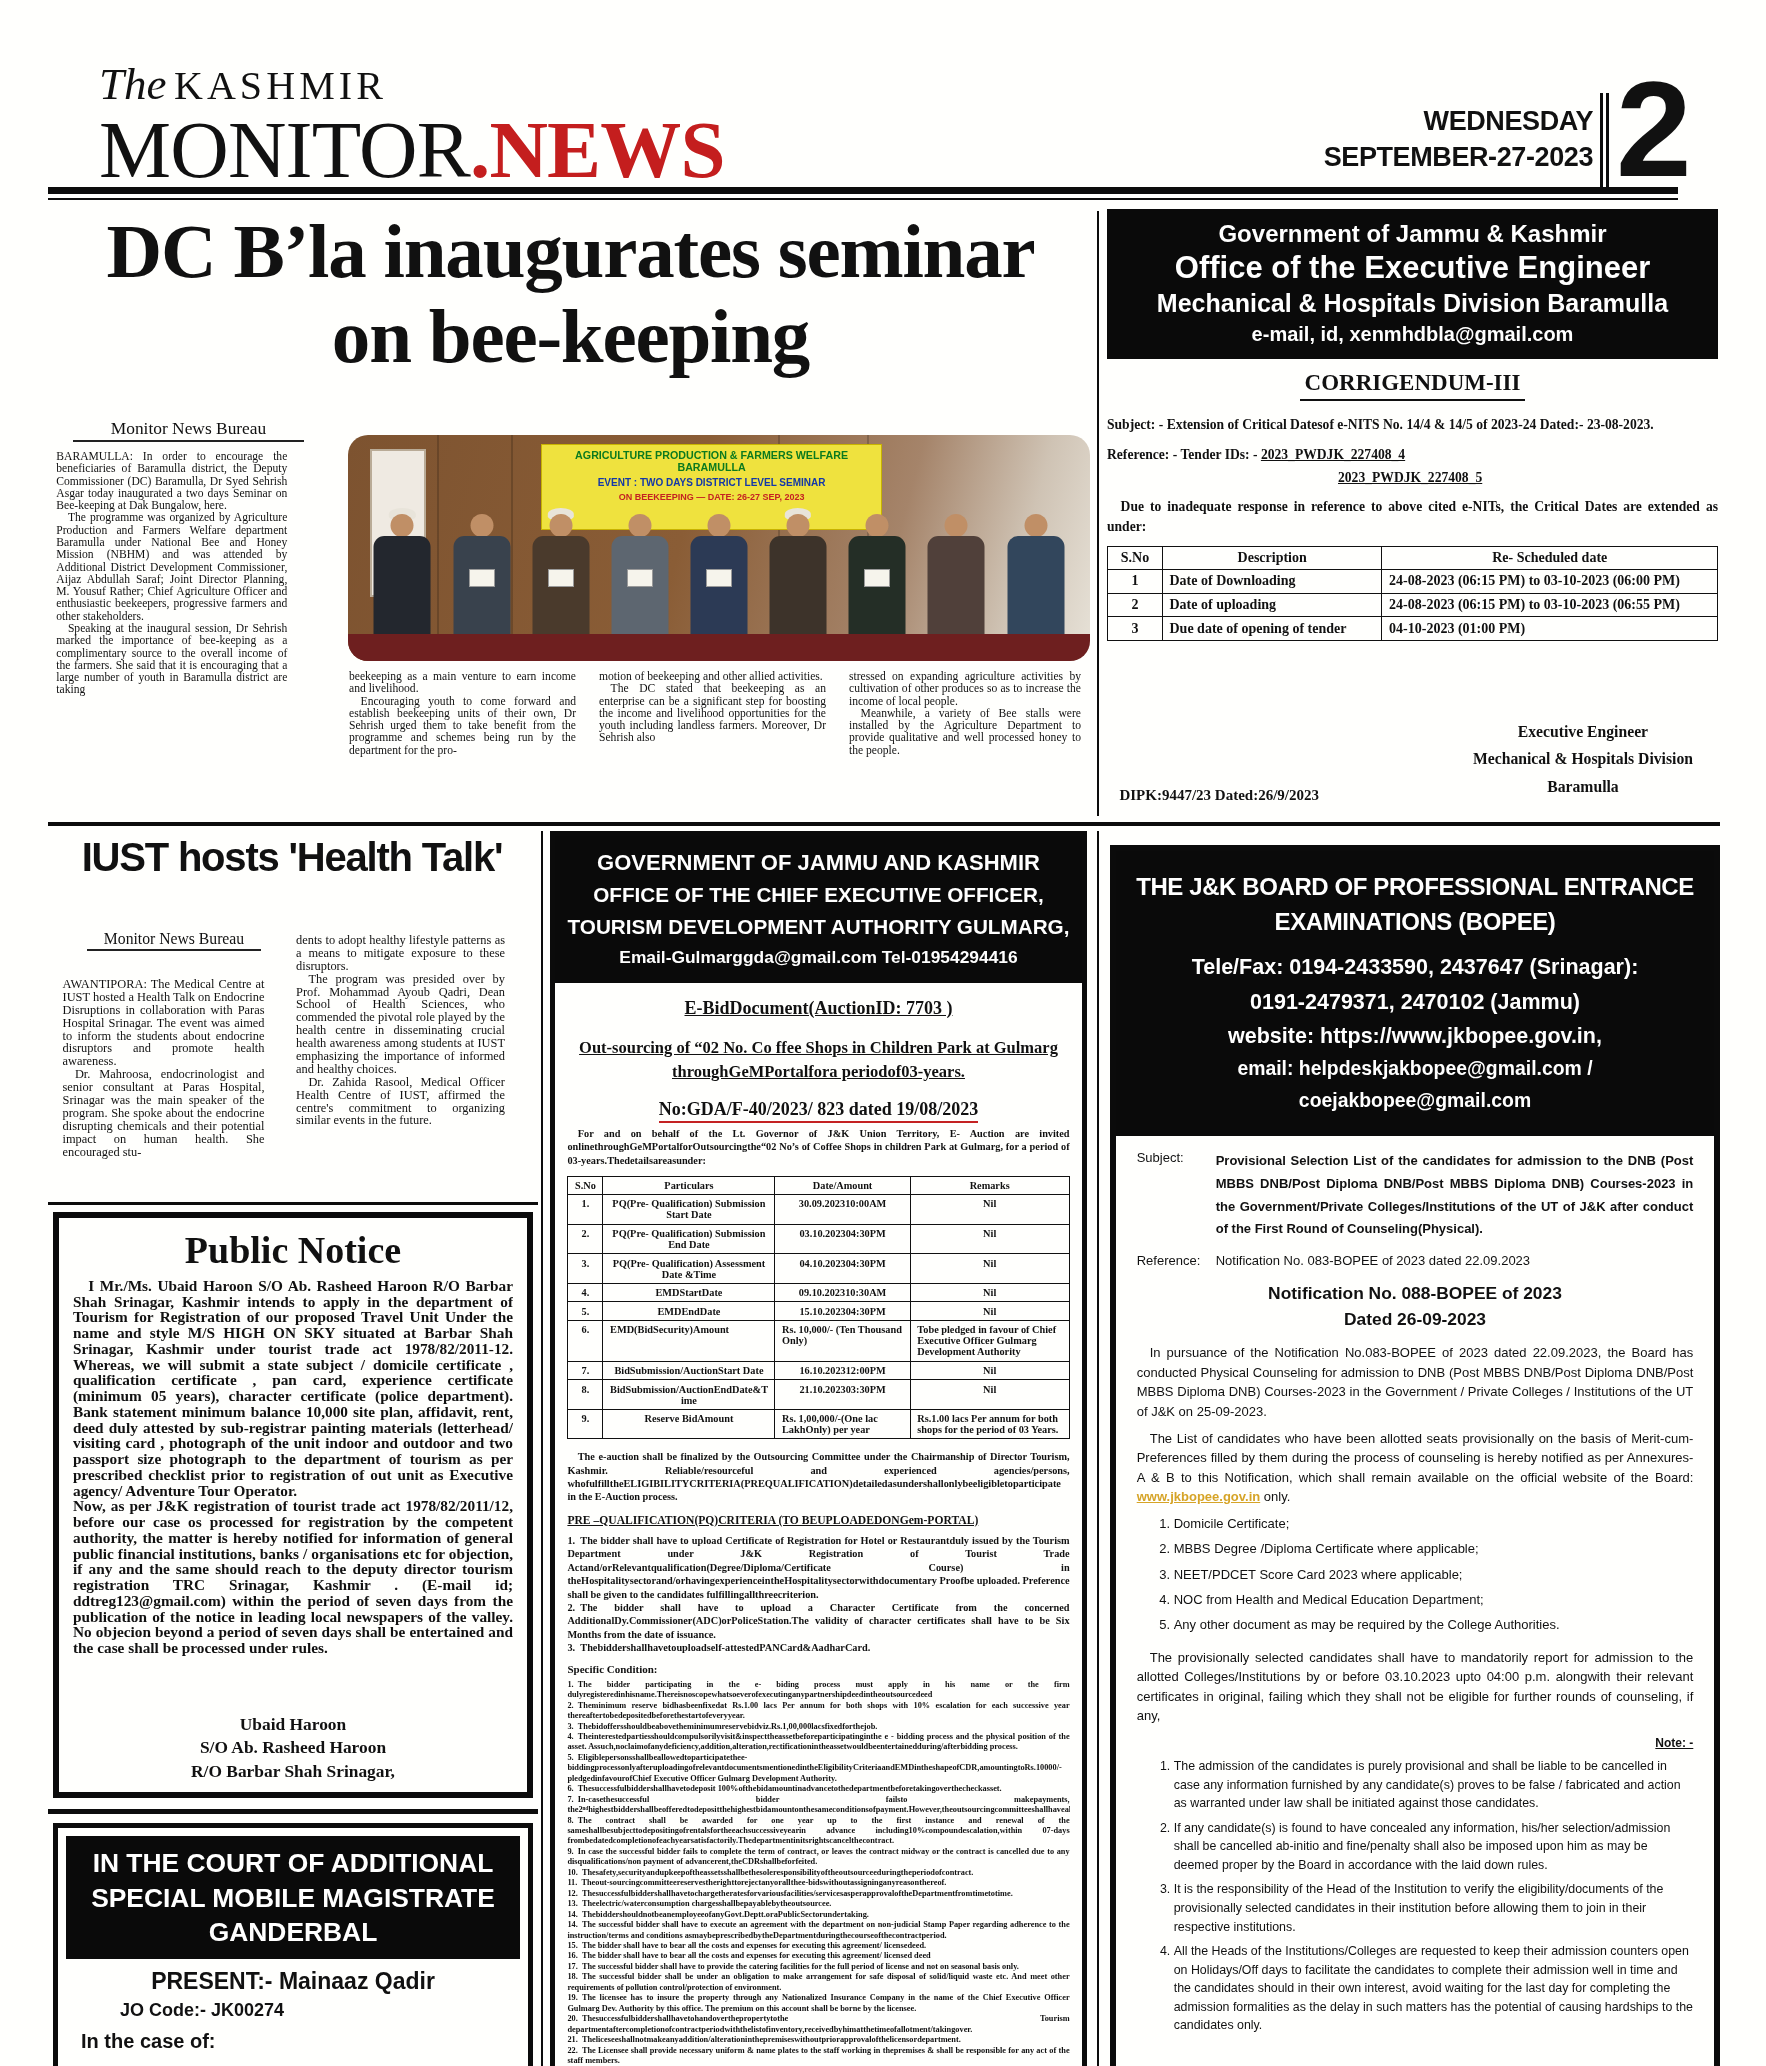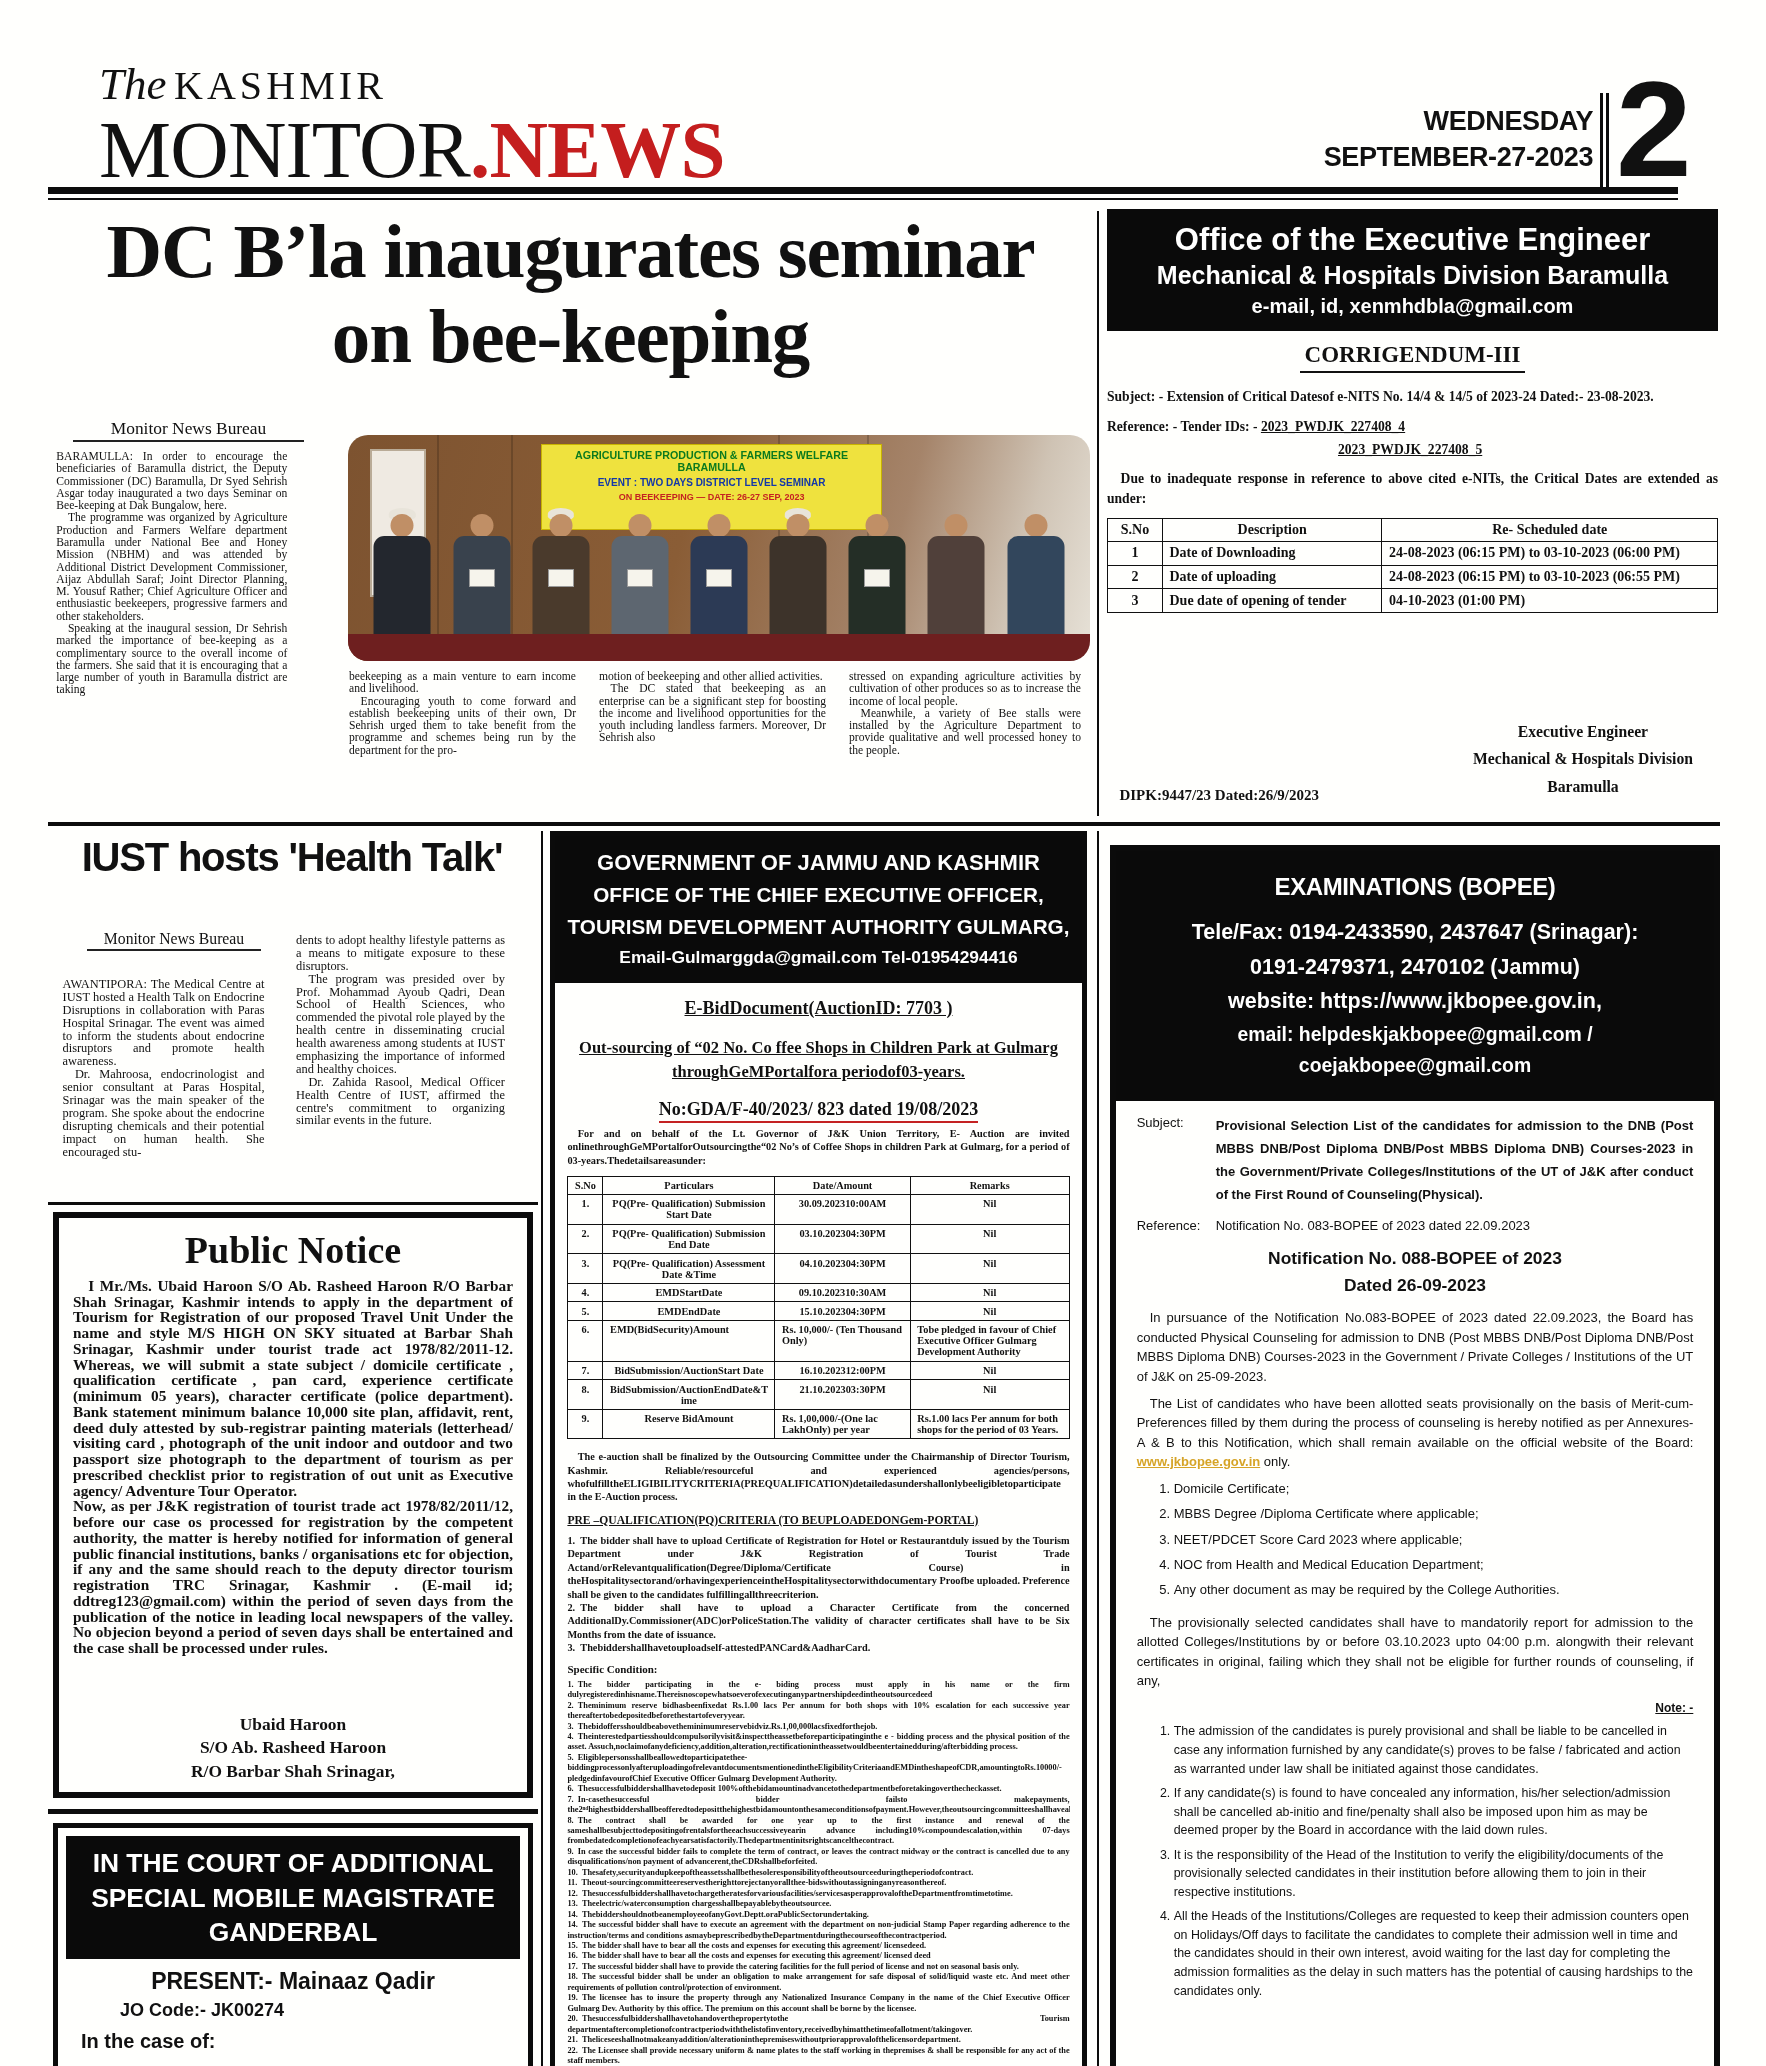--- a/index.html
+++ b/index.html
@@ -165,20 +165,21 @@
     <div class="abs bodytxt jst pre serif" style="left:301px;top:462px;width:227px;height:149px;">beekeeping as a main venture to earn income and livelihood.
  Encouraging youth to come forward and establish beekeeping units of their own, Dr Sehrish urged them to take benefit from the programme and schemes being run by the department for the pro-</div>
     <div class="abs bodytxt jst pre serif" style="left:551px;top:462px;width:227px;height:149px;">motion of beekeeping and other allied activities.
  The DC stated that beekeeping as an enterprise can be a significant step for boosting the income and livelihood opportunities for the youth including landless farmers. Moreover, Dr Sehrish also</div>
     <div class="abs bodytxt jst pre serif" style="left:801px;top:462px;width:232px;height:149px;">stressed on expanding agriculture activities by cultivation of other produces so as to increase the income of local people.
  Meanwhile, a variety of Bee stalls were installed by the Agriculture Department to provide qualitative and well processed honey to the people.</div>
   </section>
 
   <section class="abs" style="left:1107px;top:209px;width:611px;height:607px;">
     <div class="blackbox sans b" style="padding:10.7px 4.1px 12.4px;">
+      <div class="corr-h1">Government of Jammu &amp; Kashmir</div>
       <div class="corr-h2" style="margin-top:2.5px;">Office of the Executive Engineer</div>
       <div class="corr-h3" style="margin-top:3.3px;">Mechanical &amp; Hospitals Division Baramulla</div>
       <div class="corr-h4" style="margin-top:5px;">e-mail, id, xenmhdbla@gmail.com</div>
     </div>
     <div class="ctr" style="margin-top:11.6px;">
       <span class="corr-title serif b">CORRIGENDUM-III</span>
     </div>
     <div class="corr-body serif b" style="margin-top:14px;">Subject: - Extension of Critical Datesof e-NITS No. 14/4 &amp; 14/5 of 2023-24 Dated:- 23-08-2023.</div>
     <div class="corr-body serif b" style="margin-top:10px;">
       <span>Reference: - Tender IDs: - </span>
@@ -383,20 +384,21 @@
 34. Thelicenseeshallmaintainproperhygieneandcleanlinessinandaroundthepremises.
 35. Thedecisionoftheoutsourcingcommitteeshallbefinalandbindinginallmatters.
 36. Incaseofanyviolationofthetermsandconditionsthecontractshallbecancelled.
 37. No extensions shall be granted. The asset shall be outsourced afresh at the end of thelicenseterm.</div>
     </div>
 
   </section>
 
   <section class="abs sans" style="left:1110px;top:845px;width:610px;height:1681px;border:6.6px solid #0b0b0b;box-sizing:border-box;overflow:hidden;display:flex;flex-direction:column;">
     <div class="blackbox b" style="padding:19px 8.3px 20.7px;">
+      <div class="bop-t">THE J&amp;K BOARD OF PROFESSIONAL ENTRANCE</div>
       <div class="bop-t">EXAMINATIONS (BOPEE)</div>
       <div class="bop-c" style="margin-top:10.7px;">Tele/Fax: 0194-2433590, 2437647 (Srinagar):</div>
       <div class="bop-c">0191-2479371, 2470102 (Jammu)</div>
       <div class="bop-c">website: https://www.jkbopee.gov.in,</div>
       <div class="bop-c" style="font-size:19.4px;">email: helpdeskjakbopee@gmail.com / coejakbopee@gmail.com</div>
     </div>
     <div style="padding:14px 20.7px 8.3px;flex:1;display:flex;flex-direction:column;">
       <div style="display:flex;">
         <div style="font-size:13px;width:79px;flex:none;">Subject:</div>
         <div class="b jst" style="font-size:13px;line-height:1.75;">Provisional Selection List of the candidates for admission to the DNB (Post MBBS DNB/Post Diploma DNB/Post MBBS Diploma DNB) Courses-2023 in the Government/Private Colleges/Institutions of the UT of J&amp;K after conduct of the First Round of Counseling(Physical).</div>

